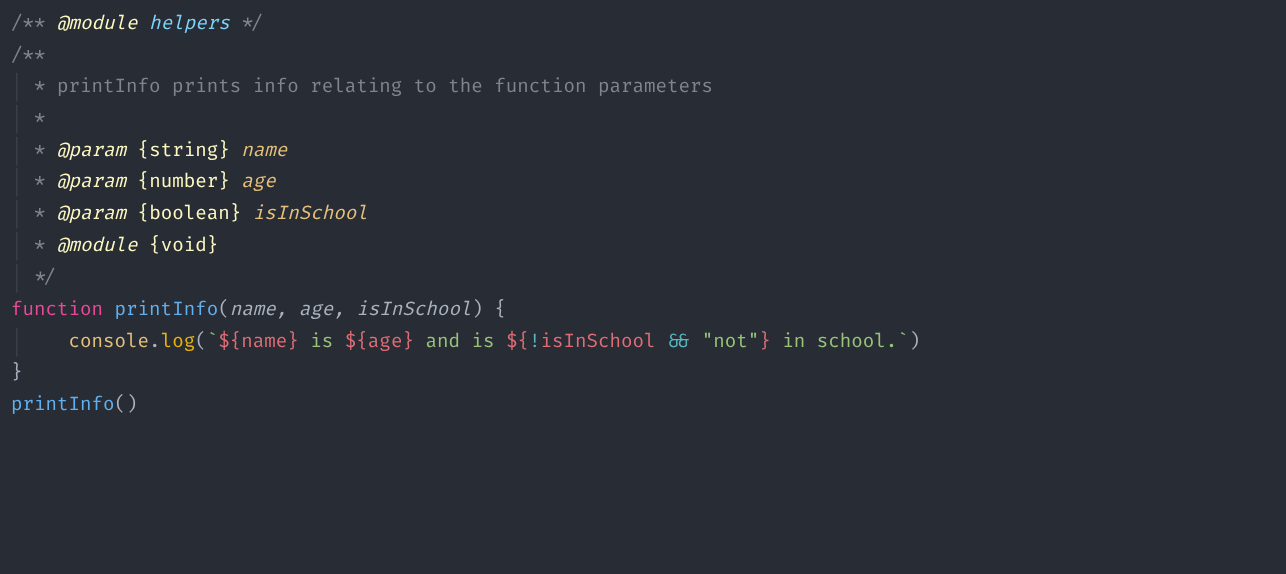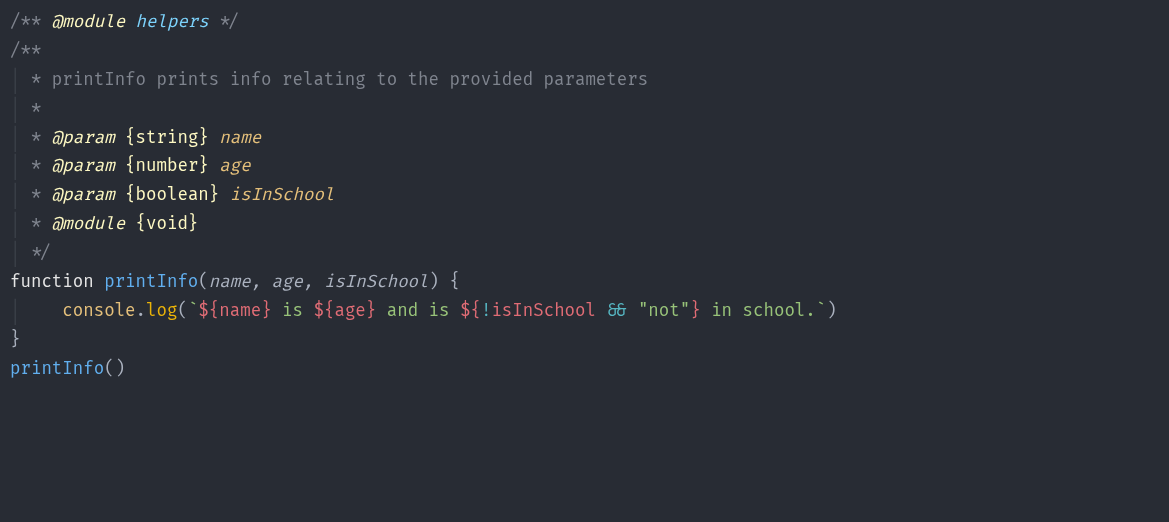--- a/index.html
+++ b/index.html
@@ -14,21 +14,21 @@
     height: 522px;
     overflow: hidden;
   }
   .line { white-space: pre; }
   .comment-delim { color: #7f848e; }
   .comment-text { color: #7f848e; }
   .tag { color: #fef9c3; font-style: italic; }
   .type { color: #fef9c3; }
   .param-name { color: #e5c07b; font-style: italic; }
   .module-name { color: #7dd3fc; font-style: italic; }
-  .keyword { color: #e5e5e5; }
+  .keyword { color: #ec4899; }
   .func-name { color: #61afef; }
   .func-call { color: #61afef; }
   .paren { color: #abb2bf; }
   .args { color: #abb2bf; font-style: italic; }
   .brace { color: #abb2bf; }
   .obj { color: #e5c07b; }
   .dot { color: #abb2bf; }
   .method { color: #eab308; }
   .backtick { color: #98c379; }
   .template { color: #98c379; }
@@ -40,21 +40,21 @@
 </style>
 </head>
 <body>
 
 <div class="line"><span class="comment-delim">/** </span><span class="tag">@module</span><span class="comment-delim"> </span><span class="module-name">helpers</span><span class="comment-delim"> */</span></div>
 
 <div class="line"></div>
 
 <div class="line"><span class="comment-delim">/**</span></div>
 
-<div class="line"><span class="guide">│</span><span class="comment-delim"> * </span><span class="comment-text">printInfo prints info relating to the provided parameters</span></div>
+<div class="line"><span class="guide">│</span><span class="comment-delim"> * </span><span class="comment-text">printInfo prints info relating to the function parameters</span></div>
 
 <div class="line"><span class="guide">│</span><span class="comment-delim"> *</span></div>
 
 <div class="line"><span class="guide">│</span><span class="comment-delim"> * </span><span class="tag">@param</span><span class="comment-delim"> </span><span class="type">{string}</span><span class="comment-delim"> </span><span class="param-name">name</span></div>
 
 <div class="line"><span class="guide">│</span><span class="comment-delim"> * </span><span class="tag">@param</span><span class="comment-delim"> </span><span class="type">{number}</span><span class="comment-delim"> </span><span class="param-name">age</span></div>
 
 <div class="line"><span class="guide">│</span><span class="comment-delim"> * </span><span class="tag">@param</span><span class="comment-delim"> </span><span class="type">{boolean}</span><span class="comment-delim"> </span><span class="param-name">isInSchool</span></div>
 
 <div class="line"><span class="guide">│</span><span class="comment-delim"> * </span><span class="tag">@module</span><span class="comment-delim"> </span><span class="type">{void}</span></div>

